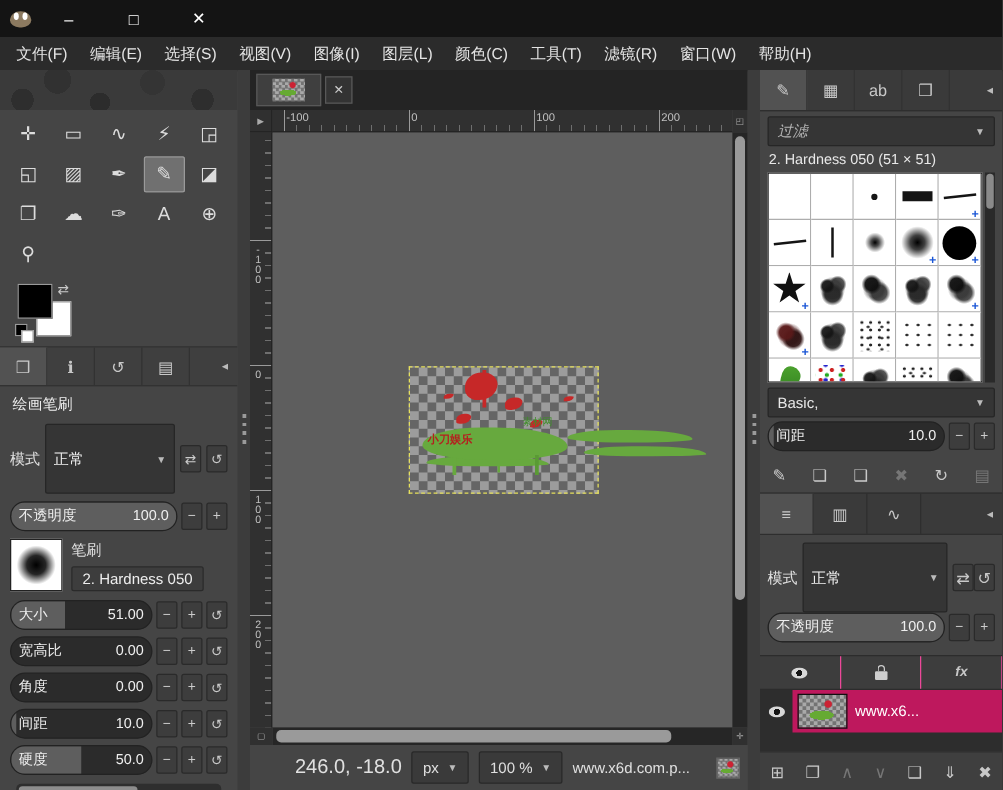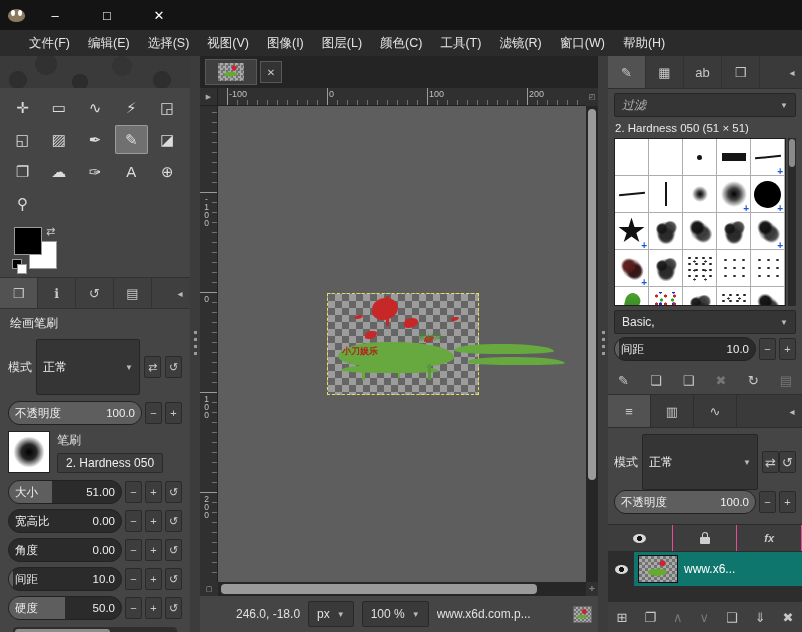--- a/index.html
+++ b/index.html
@@ -7,21 +7,21 @@
   .app{position:relative;width:802px;height:632px;background:#454545;overflow:hidden;color:#ddd;font-size:12px;}
 
   
   .titlebar{height:30px;background:#141414;display:flex;align-items:center;padding-left:8px;gap:8px;}
   .wilber{width:17px;height:13px;background:#8c7a60;border-radius:50% 50% 45% 45%;position:relative;flex:none;}
   .wilber::before{content:"";position:absolute;left:3px;top:1px;width:4px;height:6px;background:#fff;border-radius:50%;box-shadow:7px 0 0 #fff;}
   .title{flex:1;font-size:12px;color:#f0f0f0;white-space:nowrap;overflow:hidden;}
   .winbtn{width:44px;height:30px;display:flex;align-items:center;justify-content:center;color:#fff;font-size:13px;flex:none;}
 
   
-  .menubar{height:26px;background:#2b2b2b;display:flex;align-items:center;padding-left:20px;border-bottom:1px solid #1d1d1d;}
+  .menubar{height:26px;background:#2b2b2b;display:flex;align-items:center;padding-left:4px;border-bottom:1px solid #1d1d1d;}
   .menu-item{padding:0 9px;line-height:26px;font-size:12.5px;color:#e4e4e4;}
 
   
   .toolbox{position:absolute;top:56px;left:0;width:190px;bottom:0;background:#454545;display:flex;flex-direction:column;overflow:hidden;}
   .tb-art{height:32px;background:#3a3a3a;flex:none;
     background-image:radial-gradient(circle at 18px 24px,#2e2e2e 0 9px,transparent 9px),
       radial-gradient(circle at 46px 8px,#313131 0 11px,transparent 11px),
       radial-gradient(circle at 80px 26px,#2c2c2c 0 8px,transparent 8px),
       radial-gradient(circle at 122px 10px,#343434 0 10px,transparent 10px),
       radial-gradient(circle at 162px 24px,#2e2e2e 0 9px,transparent 9px);}
@@ -109,21 +109,21 @@
   .art-red-text{left:14px;top:51px;font-size:9px;font-weight:bold;color:#b51f1f;white-space:nowrap;z-index:2;}
   .art-green-text{left:90px;top:38px;font-size:8px;color:#3e8e28;white-space:nowrap;z-index:2;}
   .vscroll{position:absolute;right:0;top:50px;bottom:50px;width:12px;background:#262626;}
   .vscroll .handle{position:absolute;left:2px;right:2px;top:3px;height:78%;background:#9a9a9a;border-radius:4px;}
   .hscroll{position:absolute;left:18px;right:12px;bottom:36px;height:14px;background:#262626;}
   .hscroll .handle{position:absolute;top:2px;bottom:2px;left:3px;width:86%;background:#9a9a9a;border-radius:4px;}
   .corner-tr{position:absolute;right:0;top:32px;width:12px;height:18px;background:#303030;display:flex;align-items:center;justify-content:center;font-size:7px;color:#aaa;}
   .corner-bl{position:absolute;left:0;bottom:36px;width:18px;height:14px;background:#303030;display:flex;align-items:center;justify-content:center;font-size:7px;color:#aaa;}
   .corner-br{position:absolute;right:0;bottom:36px;width:12px;height:14px;background:#303030;display:flex;align-items:center;justify-content:center;font-size:7px;color:#aaa;}
   .statusbar{position:absolute;left:0;right:0;bottom:0;height:36px;display:flex;align-items:center;gap:8px;padding:0 6px;background:#454545;box-sizing:border-box;}
-  .sb-pos{margin-left:30px;font-size:12px;color:#e0e0e0;flex:none;}
+  .sb-pos{margin-left:30px;font-size:16px;color:#e0e0e0;flex:none;}
   .sb-combo{height:24px;background:#3a3a3a;border:1px solid #282828;border-radius:2px;display:flex;align-items:center;gap:7px;padding:0 8px;font-size:12px;color:#e0e0e0;flex:none;}
   .sb-combo .arrow{font-size:8px;color:#bbb;}
   .sb-msg{font-size:12px;color:#e0e0e0;white-space:nowrap;overflow:hidden;flex:1;}
   .sb-thumb{width:17px;height:15px;border:1px solid #666;flex:none;
     background-image:radial-gradient(circle at 60% 30%,#c23 0 2px,transparent 3px),
       radial-gradient(8px 3px at 45% 65%,#6a3 0 60%,transparent 61%),
       conic-gradient(#a9a9a9 0 25%,#737373 0 50%,#a9a9a9 0 75%,#737373 0);
     background-size:auto,auto,4px 4px;}
 
   
@@ -165,21 +165,21 @@
   .mode-row{margin:6px 6px 0;}
   .lheader{display:flex;height:26px;margin-top:5px;background:#3d3d3d;border-top:1px solid #2c2c2c;border-bottom:1px solid #2c2c2c;flex:none;}
   .lheader .icon-btn{flex:1;border-right:1px solid #ec4899;}
   .lheader .glyph{font-style:italic;font-weight:bold;font-size:11px;}
   .eye-icon-shape{width:13px;height:9px;border-radius:50%;background-color:#d8d8d8;background-image:radial-gradient(circle 2.5px at 50% 50%,#151515 98%,transparent 100%);}
   .padlock-icon-shape{width:10px;height:7px;background:#cfcfcf;border-radius:1px;position:relative;margin-top:4px;}
   .padlock-icon-shape::before{content:"";position:absolute;left:2px;top:-5px;width:4px;height:4px;border:1.5px solid #cfcfcf;border-bottom:none;border-radius:3px 3px 0 0;}
   .layer-list{flex:1;background:#2d2d2d;display:flex;flex-direction:column;}
   .layer-row{display:flex;align-items:stretch;height:34px;flex:none;}
   .layer-eye-cell{width:26px;display:flex;align-items:center;justify-content:center;flex:none;}
-  .layer-sel{flex:1;display:flex;align-items:center;gap:6px;background:#0f766e;padding-left:4px;}
+  .layer-sel{flex:1;display:flex;align-items:center;gap:6px;background:#be185d;padding-left:4px;}
   .layer-thumb{width:38px;height:26px;border:1px solid #101010;flex:none;
     background-image:radial-gradient(circle at 62% 28%,#c23 0 2.5px,transparent 3.5px),
       radial-gradient(16px 6px at 48% 62%,#6a3 0 60%,transparent 61%),
       conic-gradient(#a9a9a9 0 25%,#737373 0 50%,#a9a9a9 0 75%,#737373 0);
     background-size:auto,auto,6px 6px;}
   .layer-name{font-size:12px;color:#fff;white-space:nowrap;overflow:hidden;}
   .layers-toolbar{height:30px;background:#3f3f3f;border-top:1px solid #2e2e2e;display:flex;align-items:center;justify-content:space-around;flex:none;}
   .layers-toolbar .glyph{font-size:13px;}
 </style>
 </head>

